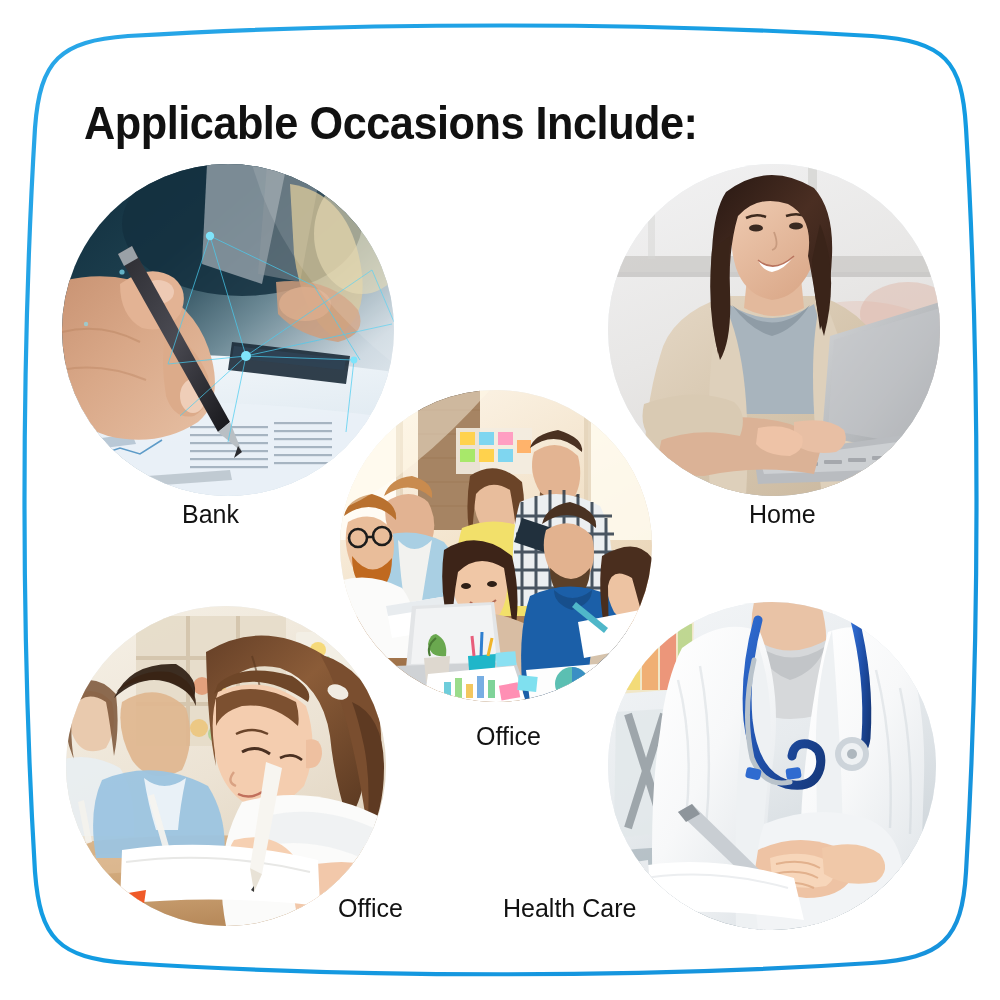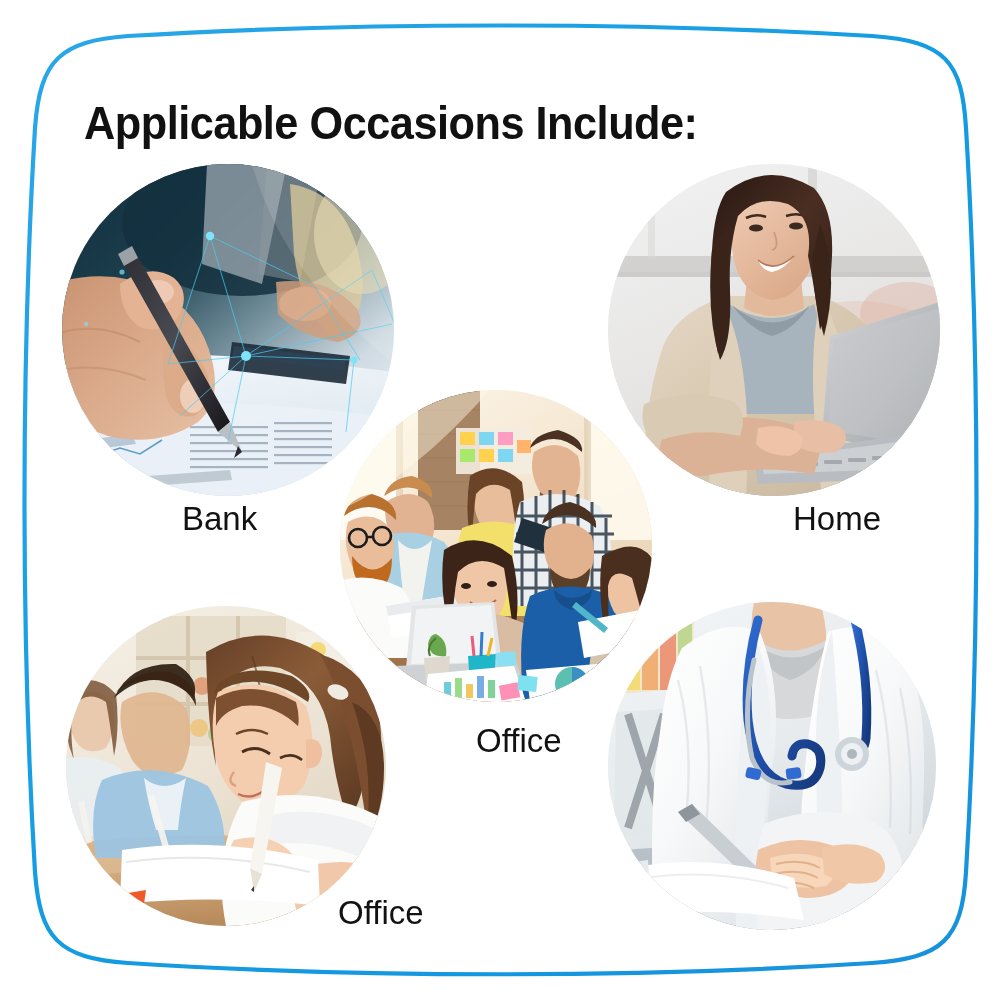--- a/index.html
+++ b/index.html
@@ -35,21 +35,21 @@
     overflow:hidden;
     background:#e9eef2;
   }
   .circle > svg{display:block;width:100%;height:100%;}
 
   
   .label{
     position:absolute;
     font-family:"Liberation Sans", sans-serif;
     font-weight:400;
-    font-size:33px;
+    font-size:25px;
     color:#121212;
     white-space:nowrap;
     letter-spacing:0px;
     text-align:center;
   }
 </style>
 </head>
 <body>
 
 <div id="stage">
@@ -268,21 +268,21 @@
         <rect x="288" y="290" width="18" height="4" rx="1"></rect>
       </g>
 
       <path d="M56 264 Q120 244 182 260 Q208 270 212 288 L206 310 Q150 300 96 312 Q60 312 50 292 Z" fill="#dbb296"></path>
       <path d="M186 258 Q220 252 236 266 Q242 280 228 288 Q202 292 186 280 Z" fill="#e8bfa4"></path>
       <path d="M150 264 Q178 258 194 272 Q198 286 182 292 Q158 292 148 280 Z" fill="#eec3a7"></path>
 
       <path d="M36 240 Q86 222 126 238 Q140 250 132 272 Q88 262 48 278 Q30 266 36 240 Z" fill="#d9cab3"></path>
     </svg>
   </div>
-  <div class="label" style="left:749px;top:500px;margin-left:44px;">Home</div>
+  <div class="label" style="left:749px;top:500px;">Home</div>
 
   <div class="circle" style="left:340px;top:390px;width:312px;height:312px;">
     <svg viewBox="0 0 312 312" xmlns="http://www.w3.org/2000/svg">
       <defs>
         <linearGradient id="ofbg" x1="0.2" y1="0" x2="0.8" y2="1">
           <stop offset="0" stop-color="#fdf5e8"></stop>
           <stop offset="0.45" stop-color="#f3e4cd"></stop>
           <stop offset="1" stop-color="#e3cbaa"></stop>
         </linearGradient>
         <linearGradient id="oftable" x1="0" y1="0" x2="0.4" y2="1">
@@ -610,14 +610,15 @@
 
       <path d="M70 210 L84 202 L172 288 L162 298 Z" fill="#c9ced3"></path>
       <path d="M70 210 L84 202 L92 212 L78 220 Z" fill="#8e959b"></path>
       <path d="M162 298 L172 288 L182 306 Z" fill="#e6e9ec"></path>
 
       <path d="M22 266 Q98 250 186 276 L196 318 Q100 304 18 314 Z" fill="#ffffff"></path>
       <path d="M26 278 Q100 264 180 286" stroke="#eceef0" stroke-width="2" fill="none"></path>
       <path d="M14 262 L40 258 L44 316 L16 318 Z" fill="#e8ebee"></path>
     </svg>
   </div>
+  <div class="label" style="left:503px;top:894px;">Health Care</div>
 
 </div>
 
 </body></html>

